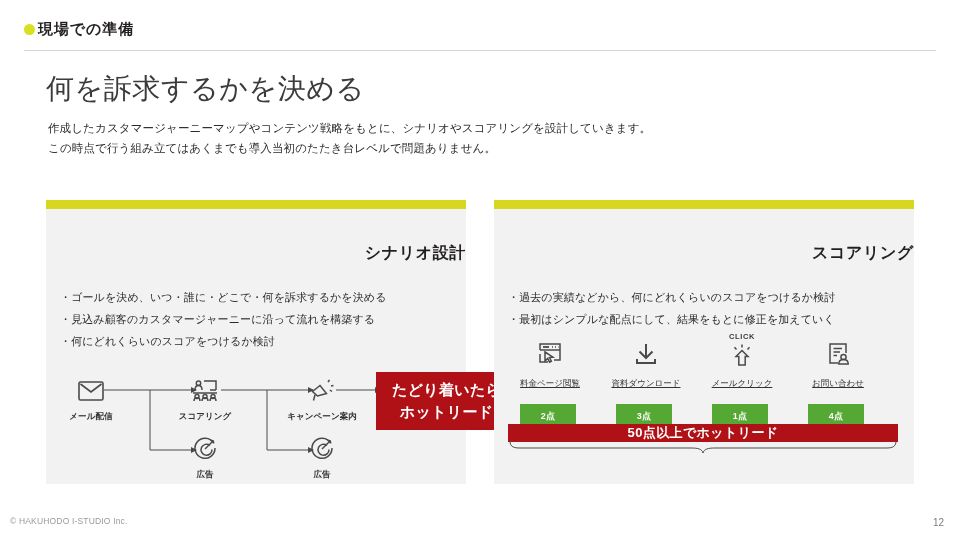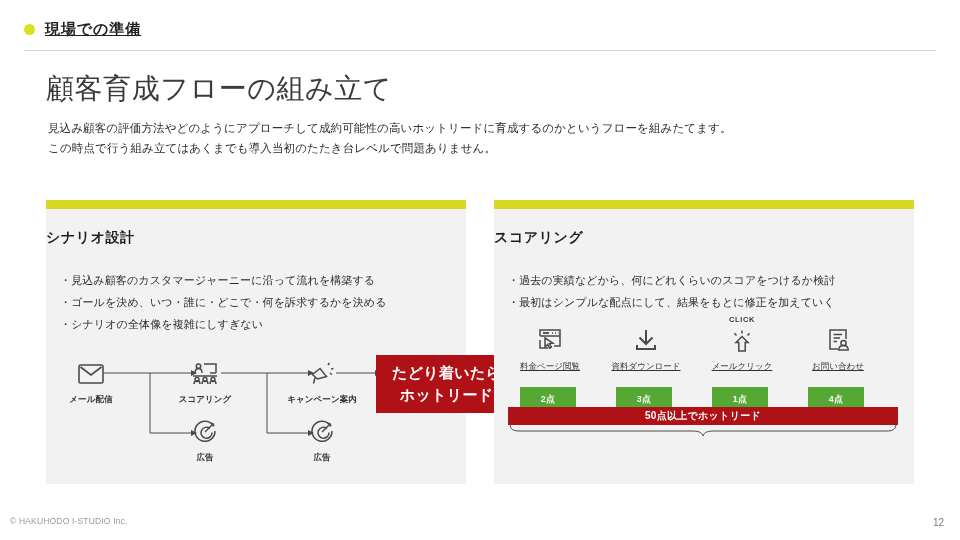--- a/index.html
+++ b/index.html
@@ -8,21 +8,21 @@
     background: #ffffff;
     font-family: "Liberation Sans", "DejaVu Sans", sans-serif;
     color: #231f20;
     overflow: hidden;
   }
   .slide { position: relative; width: 960px; height: 540px; background:#fff; }
 
   
   .kicker {
     position: absolute; left: 24px; top: 20px;
-    display: flex; align-items: center; gap: 10px; text-decoration: underline;
+    display: flex; align-items: center; gap: 3px;
   }
   .kicker-dot {
     width: 11px; height: 11px; border-radius: 50%;
     background: #d9e021;
     flex: 0 0 auto;
   }
   .kicker-text {
     font-size: 15px; font-weight: bold; letter-spacing: .06em;
     color: #231f20;
   }
@@ -49,23 +49,23 @@
     position: absolute; top: 200px;
     width: 420px; height: 284px;
     background: #f2f2f2;
   }
   .card.left  { left: 46px; }
   .card.right { left: 494px; }
   .card-top {
     height: 9px; width: 100%; background: #d7d620;
   }
   .card-title {
-    text-align: left;
-    font-size: 14px; font-weight: bold; color: #231f20;
-    margin-top: 20px; letter-spacing: .04em;
+    text-align: right;
+    font-size: 16px; font-weight: bold; color: #231f20;
+    margin-top: 34px; letter-spacing: .04em;
   }
   .bullets {
     margin: 22px 0 0 14px;
     list-style: none;
   }
   .bullets li {
     font-size: 11px; line-height: 2.0; color: #2b2b2b;
     letter-spacing: .01em;
   }
   .bullets li::before { content: "・"; }
@@ -92,38 +92,38 @@
     padding: 7px 16px;
     letter-spacing: .02em;
     white-space: nowrap;
   }
 
   
   .score-icons {
     position: relative; height: 54px; margin-top: 12px;
   }
   .sc-node { position: absolute; width: 96px; text-align: center; }
-  .sc-node .ico { height: 30px; display:flex; align-items:center; justify-content:center; }
+  .sc-node .ico { height: 30px; display:flex; align-items:flex-start; justify-content:center; }
   .sc-node .cap { margin-top: 6px; font-size: 8.5px; color:#333; white-space: nowrap; text-decoration: underline; }
 
   .score-chips { position: relative; height: 16px; margin-top: 8px; }
   .chip {
     position: absolute;
     width: 56px; height: 24px;
     background: #55a833; color:#fff;
     font-size: 9px; font-weight: bold;
     display:flex; align-items:center; justify-content:center;
     letter-spacing: .02em;
   }
   .score-bar-wrap { position: relative; margin-top: 4px; height: 30px; }
   .score-bar {
     position: absolute; left: 14px; top: 0;
     width: 390px; height: 18px;
     background: #b01116; color:#fff;
-    font-size: 10px; font-weight: bold;
+    font-size: 13px; font-weight: bold;
     display:flex; align-items:center; justify-content:center;
     letter-spacing: .03em;
   }
   .brace { position:absolute; left:14px; top:16px; width:390px; height:14px; }
 
   
   .copyright {
     position: absolute; left: 10px; bottom: 14px;
     font-size: 8.5px; color: #9a9a9a; letter-spacing: .02em;
   }
@@ -136,35 +136,35 @@
 <body>
 
 <div class="slide">
 
   <div class="kicker">
     <span class="kicker-dot"></span>
     <span class="kicker-text">現場での準備</span>
   </div>
   <div class="header-rule"></div>
 
-  <div class="page-title">顧客育成フローの組み立て</div>
+  <div class="page-title">何を訴求するかを決める</div>
 
   <div class="lead">
-    <div>見込み顧客の評価方法やどのようにアプローチして成約可能性の高いホットリードに育成するのかというフローを組みたてます。</div>
+    <div>作成したカスタマージャーニーマップやコンテンツ戦略をもとに、シナリオやスコアリングを設計していきます。</div>
     <div>この時点で行う組み立てはあくまでも導入当初のたたき台レベルで問題ありません。</div>
   </div>
 
   <div class="card left">
     <div class="card-top"></div>
     <div class="card-title">シナリオ設計</div>
 
     <ul class="bullets">
+      <li>ゴールを決め、いつ・誰に・どこで・何を訴求するかを決める</li>
       <li>見込み顧客のカスタマージャーニーに沿って流れを構築する</li>
-      <li>ゴールを決め、いつ・誰に・どこで・何を訴求するかを決める</li>
-      <li>シナリオの全体像を複雑にしすぎない</li>
+      <li>何にどれくらいのスコアをつけるか検討</li>
     </ul>
 
     <div class="flow">
       <svg class="lines" viewBox="0 0 420 130">
         <defs>
           <marker id="ah" markerWidth="6" markerHeight="6" refX="5" refY="3" orient="auto">
             <path d="M0,0 L6,3 L0,6 z" fill="#4a4a4a"></path>
           </marker>
         </defs>
         <g stroke="#4a4a4a" stroke-width="1" fill="none">

